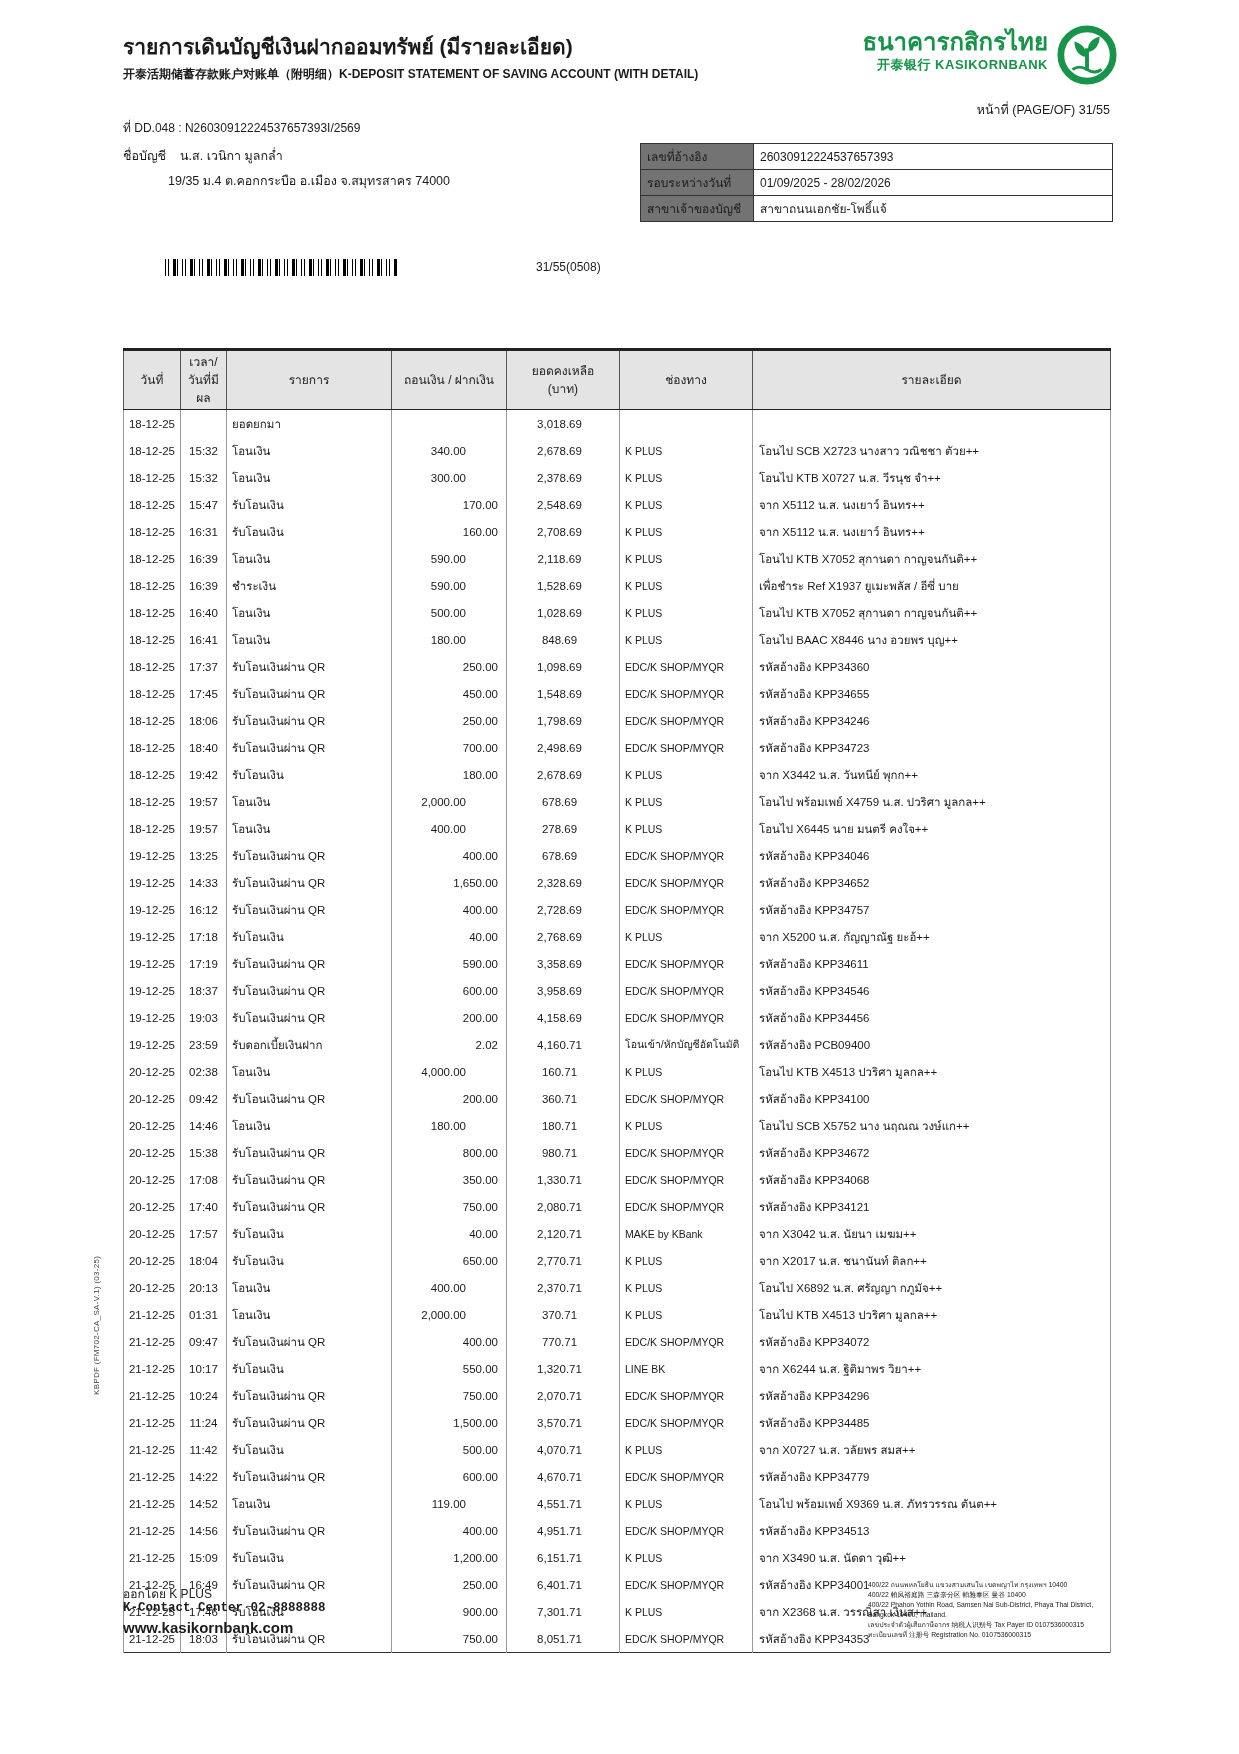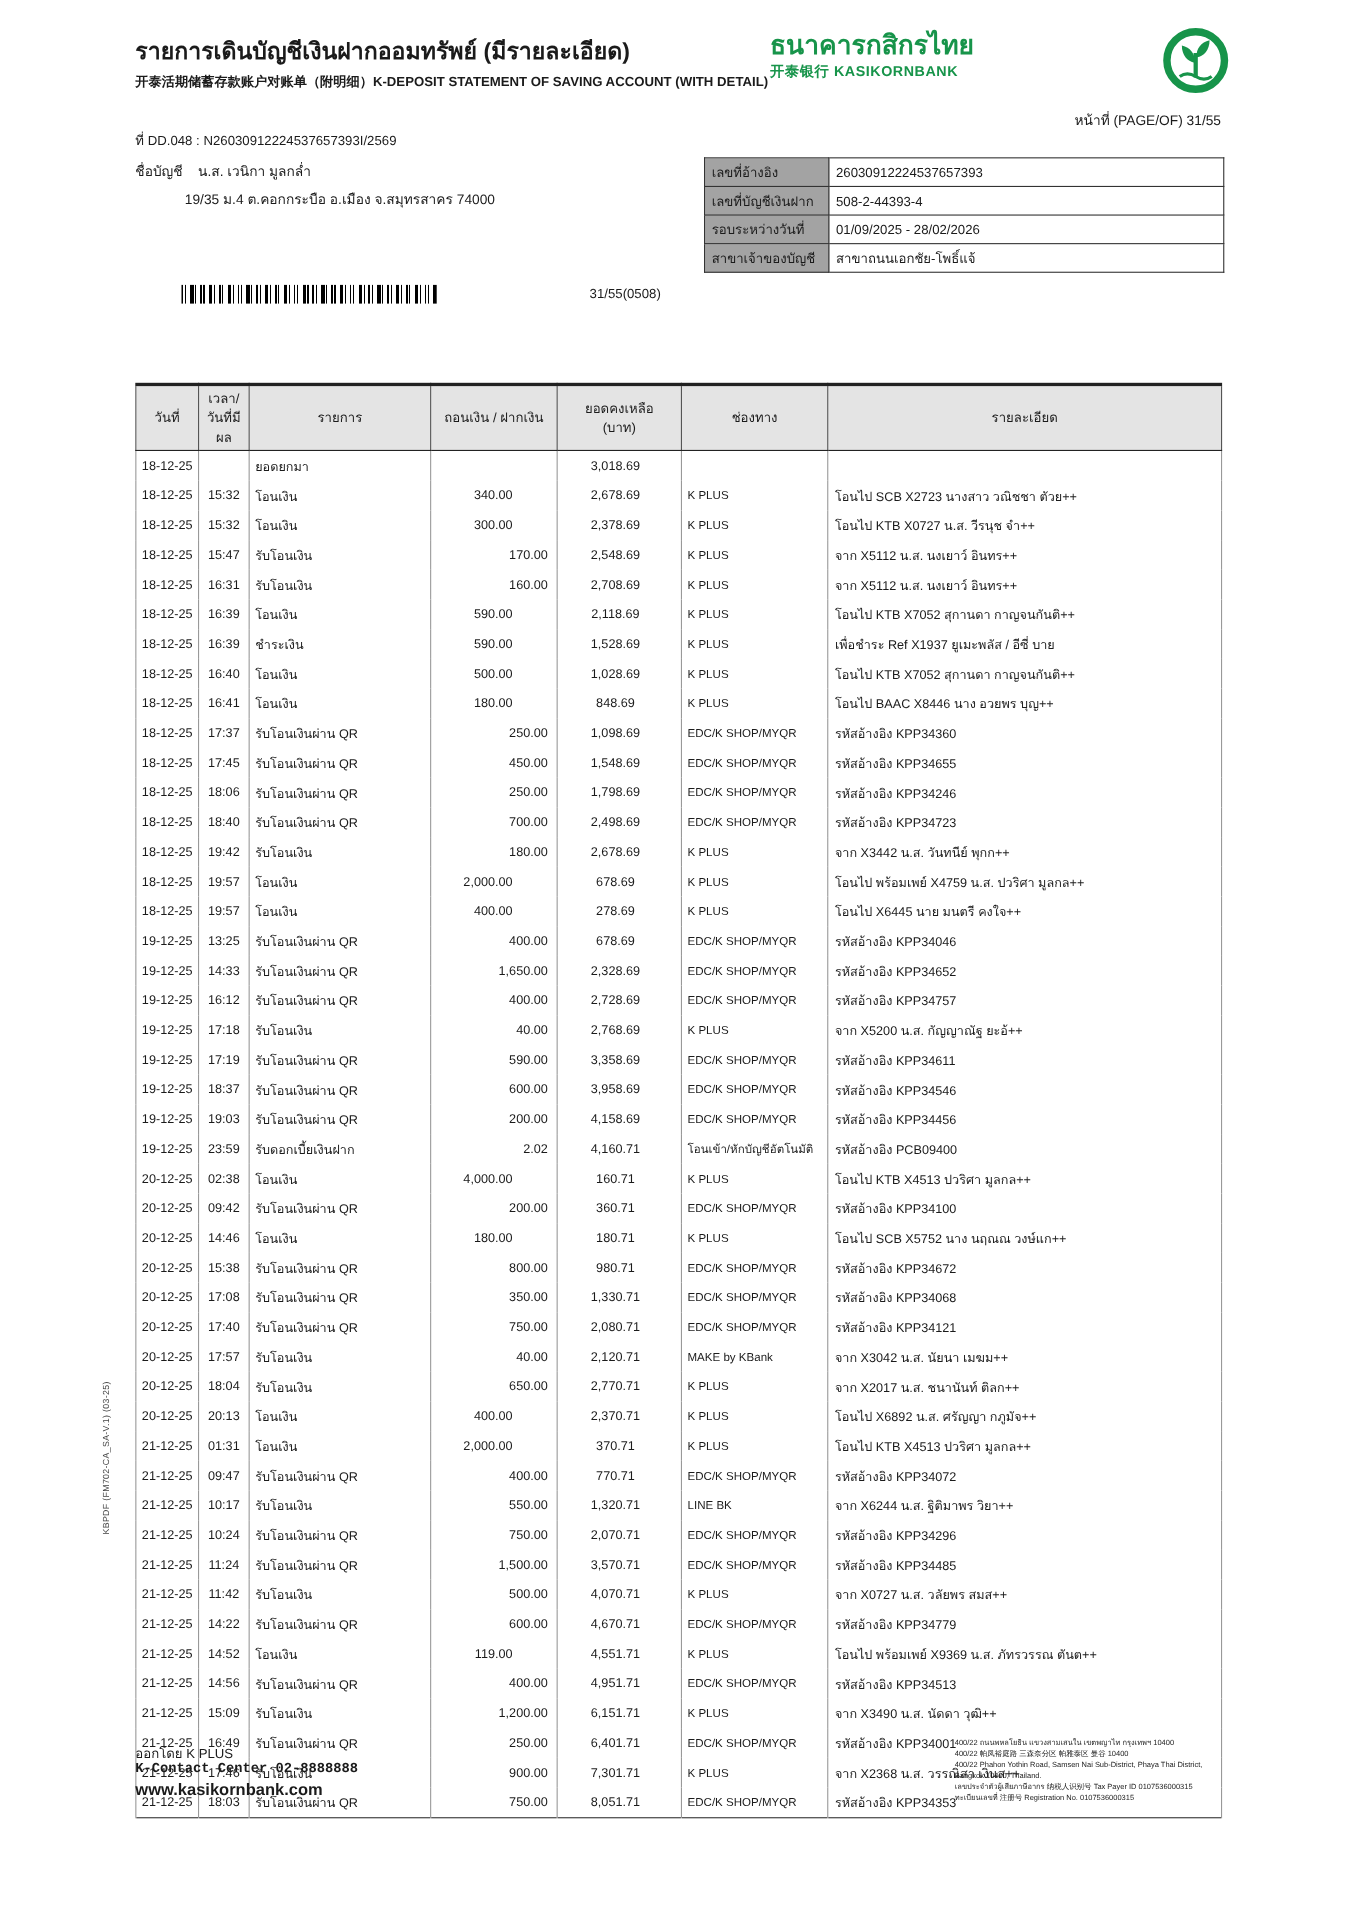--- a/index.html
+++ b/index.html
@@ -6,37 +6,37 @@
   html,body { margin:0; padding:0; background:#fff; }
   .page {
     position:relative; width:1239px; height:1754px; background:#fff;
     font-family:"Liberation Sans", sans-serif; color:var(--ink); overflow:hidden;border-radius:17px;
   }
   .abs { position:absolute; }
 
   
   .doc-title { left:123px; top:30px; font-size:21px; font-weight:bold; }
   .doc-subtitle { left:123px; top:66px; font-size:12px; font-weight:bold; }
-  .bank-block { left:700px; top:28px; width:348px; text-align:left; color:var(--brand-green); }
+  .bank-block { left:700px; top:28px; width:348px; text-align:right; color:var(--brand-green); }
   .bank-name { font-size:24px; font-weight:bold; line-height:1.15; }
   .bank-subname { font-size:13px; font-weight:bold; letter-spacing:.5px; }
   .logo-stroke { stroke:var(--brand-green); fill:none; }
   .logo-fill { fill:var(--brand-green); }
   .page-label { left:860px; top:100px; width:250px; text-align:right; font-size:12.5px; }
   .doc-no { left:123px; top:118px; font-size:12px; }
   .acct-name { left:123px; top:146px; font-size:12.5px; }
   .acct-name .name { margin-left:14px; }
   .acct-address { left:168px; top:171px; font-size:12.5px; }
 
   
   .info-table { left:640px; top:143px; width:473px; border-collapse:collapse; table-layout:fixed; }
   .info-table td {
     border:1px solid #333; font-size:12px; height:25px; padding:0 6px; vertical-align:middle;
   }
-  .info-table td.lbl { width:100px; background:#a3a3a3; }
+  .info-table td.lbl { width:100px; background:#737373; }
 
   
   .barcode {
     left:165px; top:259px; width:232px; height:17px;
     background:
       repeating-linear-gradient(90deg,
         #000 0px, #000 1.5px, #fff 1.5px, #fff 3px,
         #000 3px, #000 4px, #fff 4px, #fff 8px,
         #000 8px, #000 11px, #fff 11px, #fff 12.5px,
         #000 12.5px, #000 13.5px, #fff 13.5px, #fff 17px);
@@ -110,24 +110,20 @@
   </div>
   <div class="abs acct-address">19/35 ม.4 ต.คอกกระบือ อ.เมือง จ.สมุทรสาคร 74000</div>
 
   <table class="abs info-table">
     <tbody>
         <tr>
       <td class="lbl">เลขที่อ้างอิง</td>
       <td>26030912224537657393</td>
     </tr>
     <tr>
-      <td class="lbl">เลขที่บัญชีเงินฝาก</td>
-      <td>508-2-44393-4</td>
-    </tr>
-    <tr>
       <td class="lbl">รอบระหว่างวันที่</td>
       <td>01/09/2025 - 28/02/2026</td>
     </tr>
     <tr>
       <td class="lbl">สาขาเจ้าของบัญชี</td>
       <td>สาขาถนนเอกชัย-โพธิ์แจ้</td>
     </tr>
   </tbody>
     </table>
 

